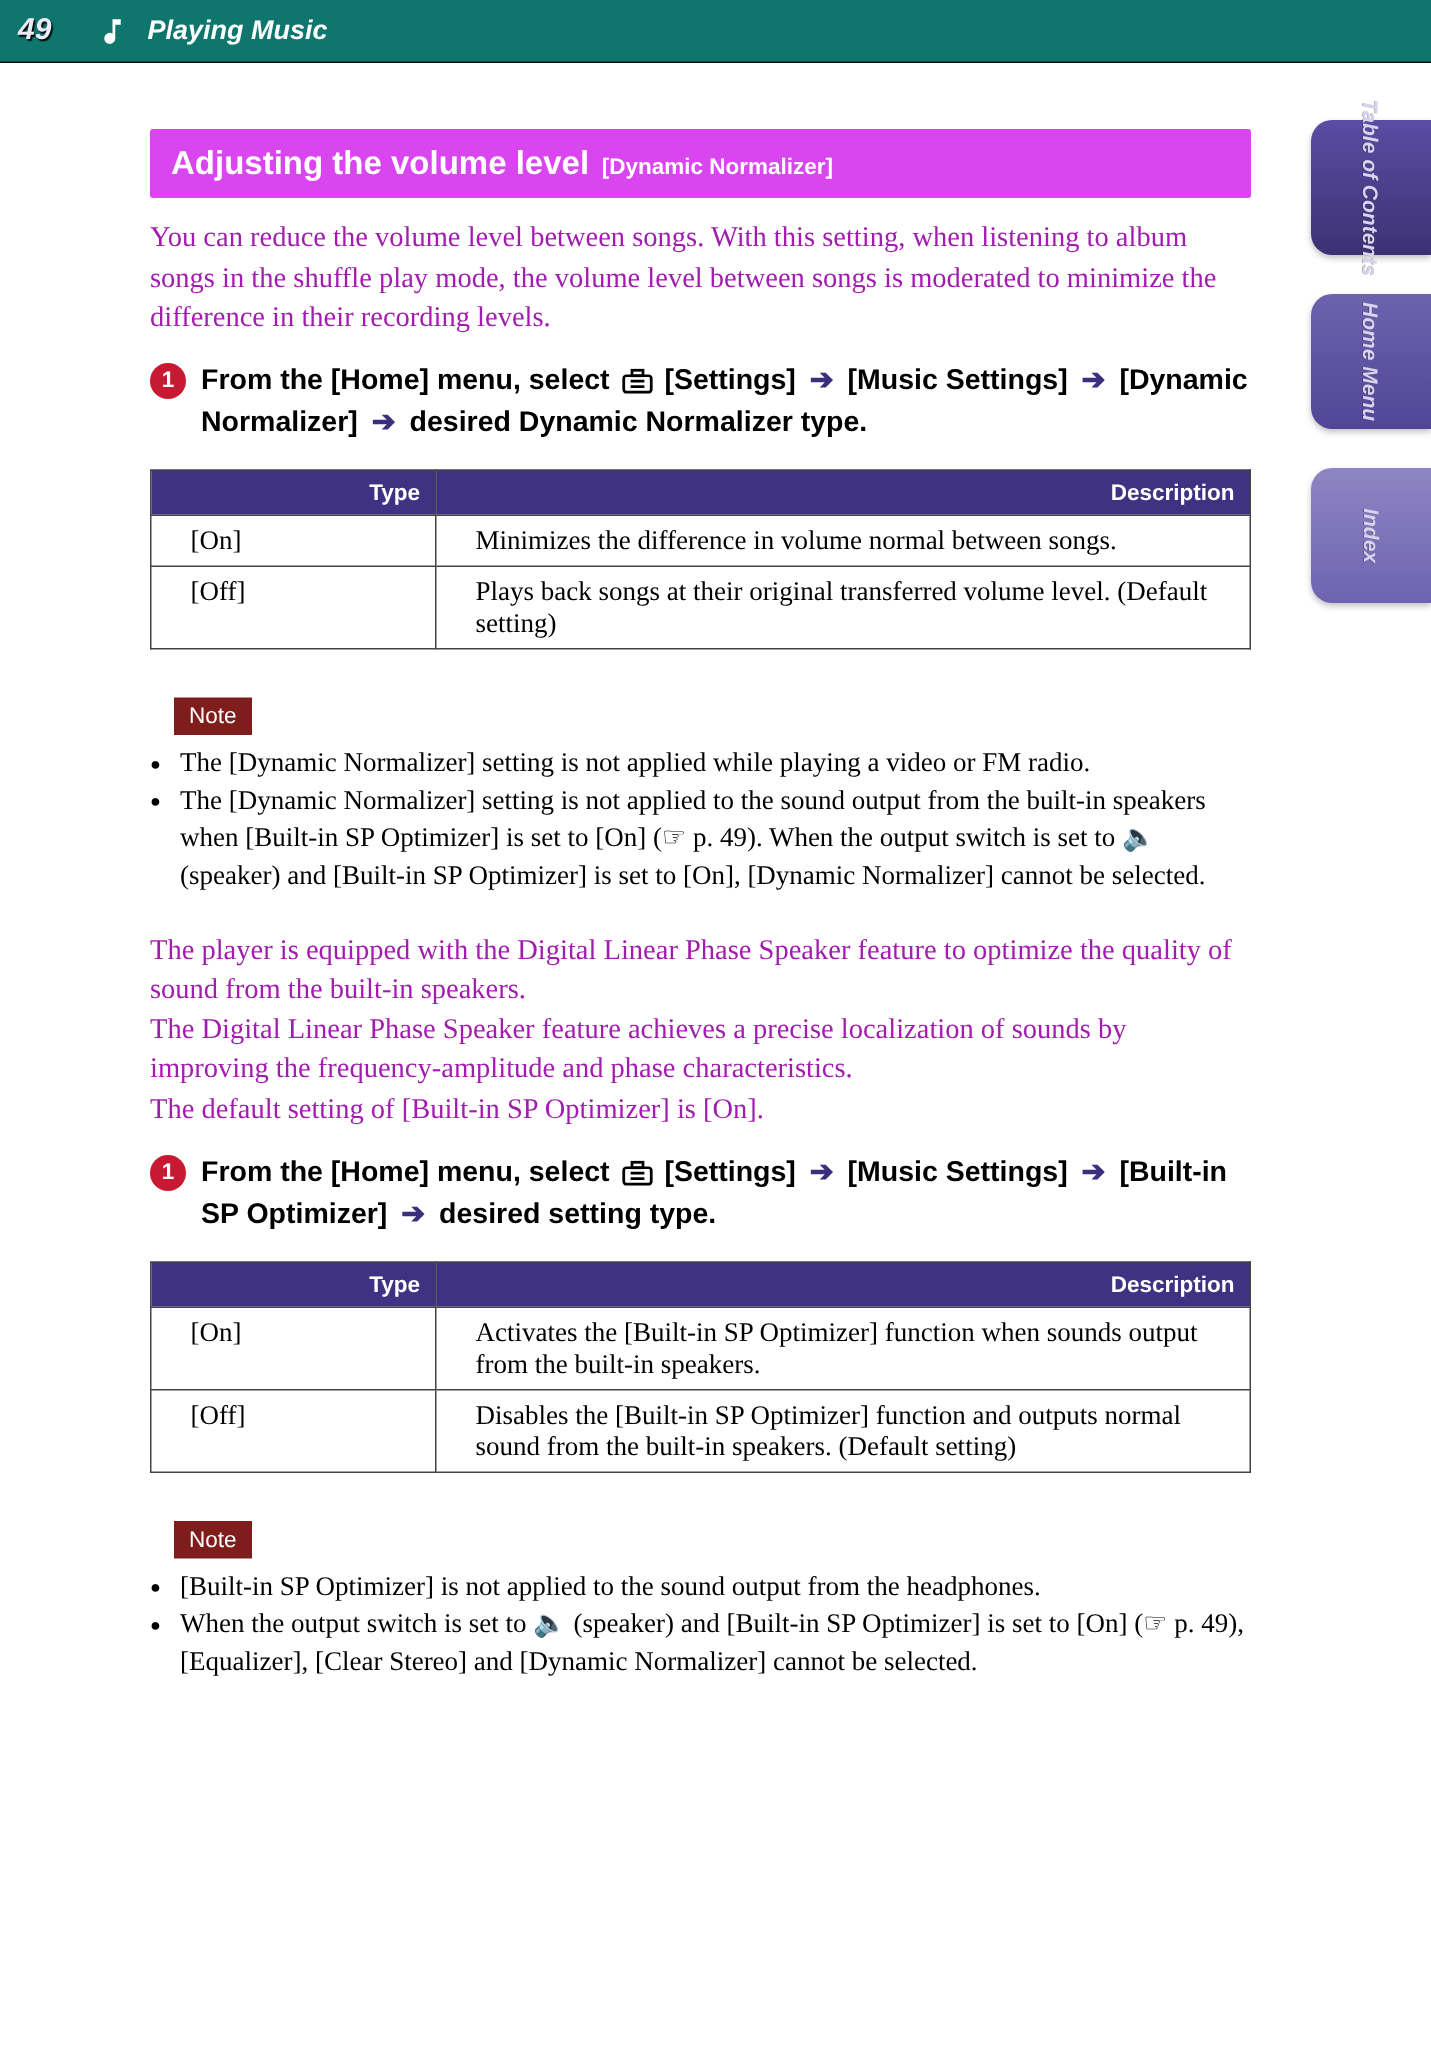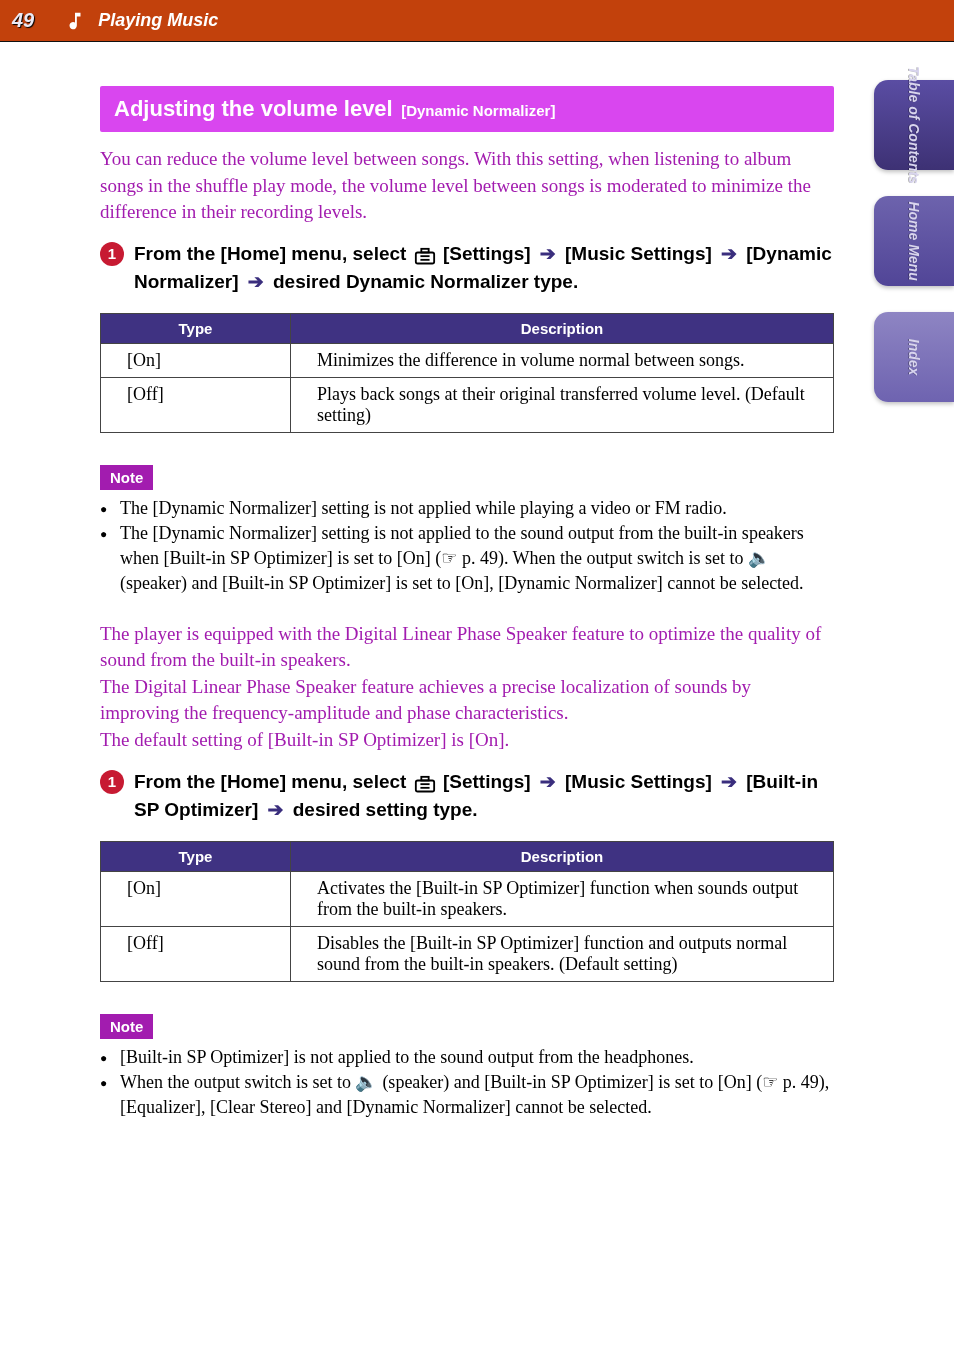--- a/index.html
+++ b/index.html
@@ -3,21 +3,21 @@
 <meta charset="utf-8">
 <style>
   * { box-sizing: border-box; margin: 0; padding: 0; }
   body {
     font-family: Arial, Helvetica, sans-serif;
     background: #fff;
     width: 954px;
     position: relative;
   }
   .page-header {
-    background: #c2410c;
+    background: #0f766e;
     color: #fff;
     height: 42px;
     display: flex;
     align-items: center;
     padding: 0 12px;
     border-bottom: 1px solid #111;
   }
   .page-number {
     font-weight: bold;
     font-style: italic;
@@ -109,41 +109,41 @@
     margin: 0 4px;
   }
   table.settings {
     width: 100%;
     border-collapse: collapse;
     margin-bottom: 20px;
   }
   table.settings th {
     background: #3f3282;
     color: #fff;
-    text-align: center;
+    text-align: right;
     padding: 6px 10px;
     font-size: 15px;
     border: 1px solid #444;
   }
   table.settings td {
     border: 1px solid #444;
     padding: 6px 26px;
     font-family: Georgia, 'Times New Roman', serif;
     font-size: 18px;
     vertical-align: top;
   }
   table.settings td.type-col { width: 190px; }
   .note-label {
     display: inline-block;
-    background: #a21caf;
-    color: #fff;
-    font-weight: bold;
+    background: #7f1d1d;
+    color: #fff;
+    font-weight: normal;
     padding: 4px 10px;
     font-size: 15px;
-    margin: 12px 0 6px 0;
+    margin: 12px 0 6px 16px;
   }
   ul.note-list {
     list-style: none;
     padding: 0;
     margin-bottom: 24px;
   }
   ul.note-list li {
     font-family: Georgia, 'Times New Roman', serif;
     font-size: 18px;
     line-height: 1.4;

